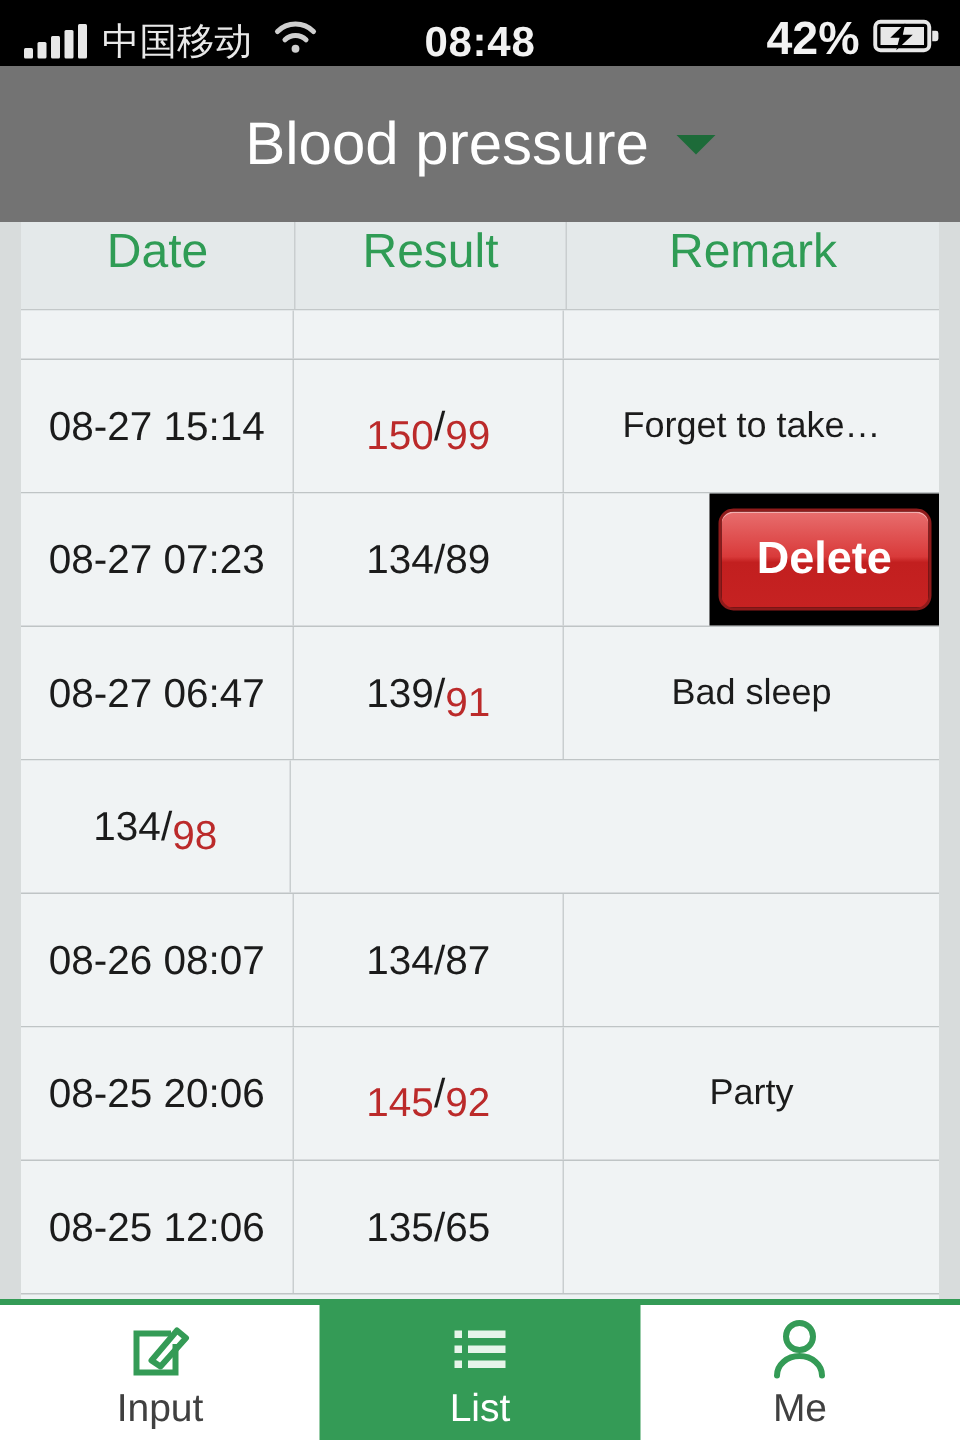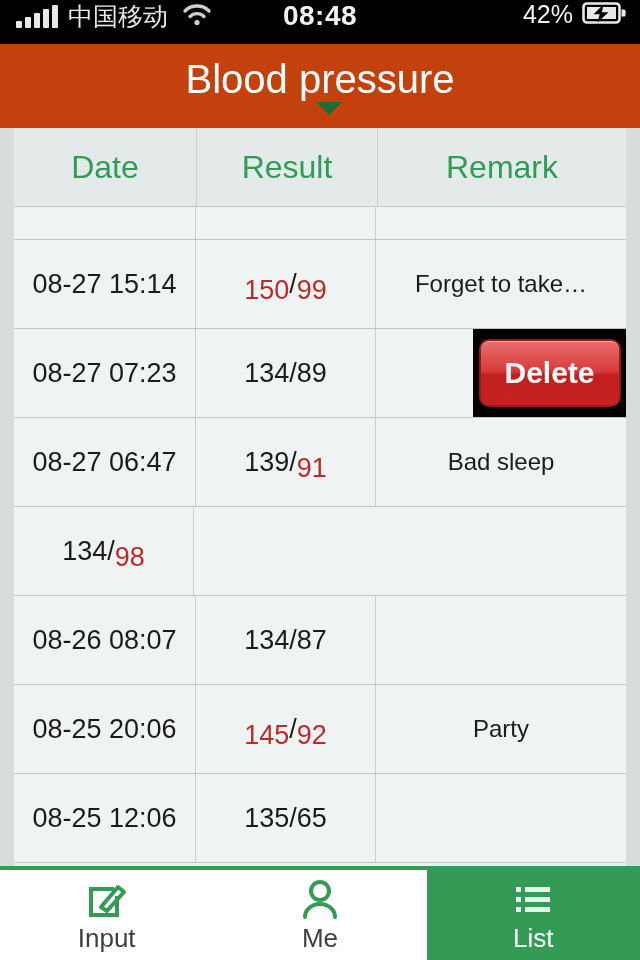--- a/index.html
+++ b/index.html
@@ -24,21 +24,21 @@
 
   
   .statusbar {
     position: absolute;
     top: 0; left: 0;
     width: 640px;
     height: 44px;
     background: #000;
     color: #e8e8e8;
     display: flex;
-    align-items: flex-start;
+    align-items: flex-end;
     z-index: 30;
   }
   .sb-left {
     display: flex;
     align-items: center;
     padding-left: 16px;
     gap: 10px;
   }
   .signal-bars {
     display: flex;
@@ -74,37 +74,36 @@
     color: #f2f2f2;
   }
   .sb-right {
     position: absolute;
     right: 14px;
     display: flex;
     align-items: center;
     gap: 9px;
   }
   .battery-pct {
-    font-size: 25px;
-    font-weight: normal;
+    font-size: 31px;
+    font-weight: bold;
     color: #f2f2f2;
   }
 
   
   .navbar {
     position: absolute;
     top: 44px; left: 0;
     width: 640px;
-    height: 84px;
-    background: #c2410c;
+    height: 104px;
+    background: #737373;
     display: flex;
     align-items: center;
     justify-content: center;
     z-index: 25;
-    flex-direction: column;
   }
   .nav-title {
     font-size: 40px;
     color: #ffffff;
     font-weight: normal;
     letter-spacing: 0px;
   }
   .nav-caret {
     width: 0; height: 0;
     margin-left: 18px;
@@ -361,37 +360,37 @@
   <div class="tabbar" id="tabbar">
       <div class="tab">
         <span class="ticon">
           <svg width="44" height="44" viewBox="0 0 44 44">
             <path d="M6 12 h21 M6 12 v26 h26 v-17" stroke="#349b56" stroke-width="4" fill="none" stroke-linecap="square"></path>
             <path d="M16 30 L33 10 l6 5 L22 34 z" stroke="#349b56" stroke-width="4" fill="none" stroke-linejoin="round"></path>
           </svg>
         </span>
         <span>Input</span>
       </div>
-      <div class="tab">
-        <span class="ticon">
-          <svg width="44" height="44" viewBox="0 0 44 44">
-            <circle cx="22" cy="14" r="9" stroke="#349b56" stroke-width="4" fill="none"></circle>
-            <path d="M7 40 a15 13 0 0 1 30 0" stroke="#349b56" stroke-width="4" fill="none" stroke-linecap="round"></path>
-          </svg>
-        </span>
-        <span>Me</span>
-      </div>
       <div class="tab active">
         <span class="ticon">
           <svg width="44" height="44" viewBox="0 0 44 44">
             <rect x="5" y="10" width="5" height="5" fill="#e7f4ea"></rect>
             <rect x="14" y="10" width="25" height="5" fill="#e7f4ea"></rect>
             <rect x="5" y="20" width="5" height="5" fill="#e7f4ea"></rect>
             <rect x="14" y="20" width="25" height="5" fill="#e7f4ea"></rect>
             <rect x="5" y="30" width="5" height="5" fill="#e7f4ea"></rect>
             <rect x="14" y="30" width="25" height="5" fill="#e7f4ea"></rect>
           </svg>
         </span>
         <span>List</span>
       </div>
+      <div class="tab">
+        <span class="ticon">
+          <svg width="44" height="44" viewBox="0 0 44 44">
+            <circle cx="22" cy="14" r="9" stroke="#349b56" stroke-width="4" fill="none"></circle>
+            <path d="M7 40 a15 13 0 0 1 30 0" stroke="#349b56" stroke-width="4" fill="none" stroke-linecap="round"></path>
+          </svg>
+        </span>
+        <span>Me</span>
+      </div>
     </div>
 
 </div>
 
 </body></html>

